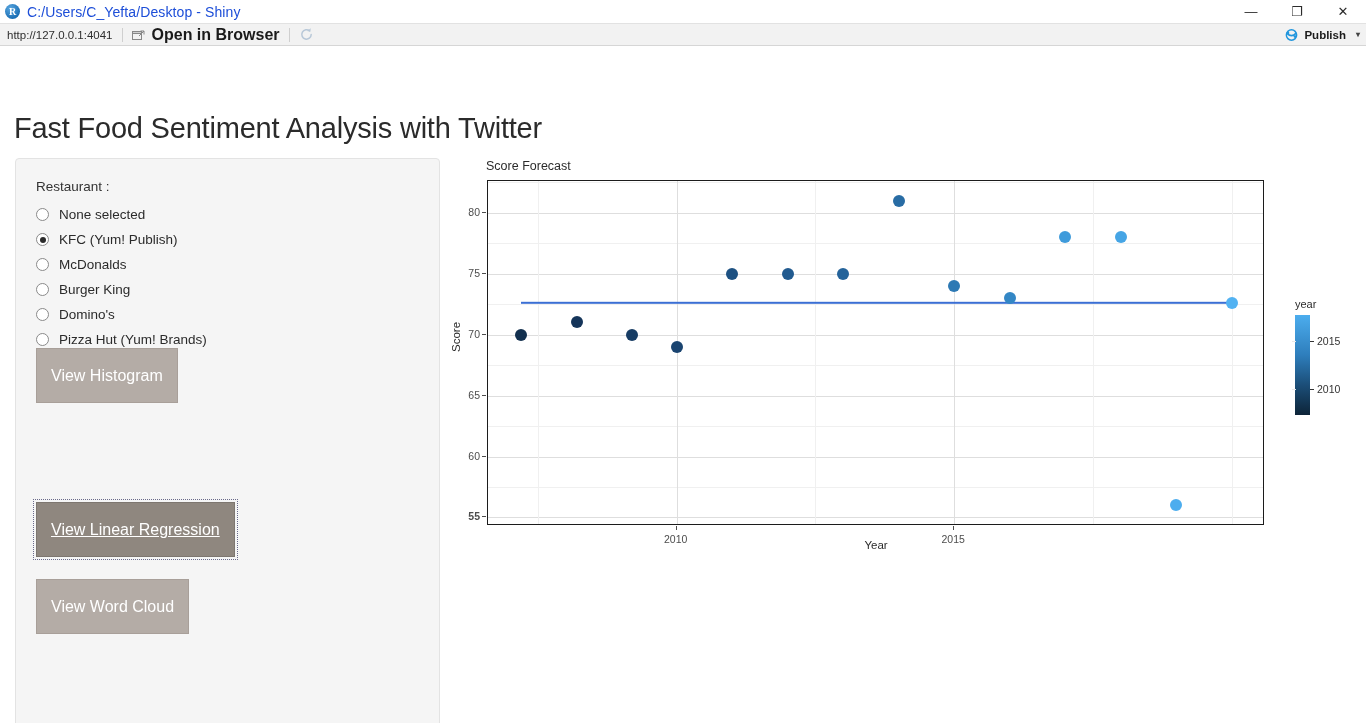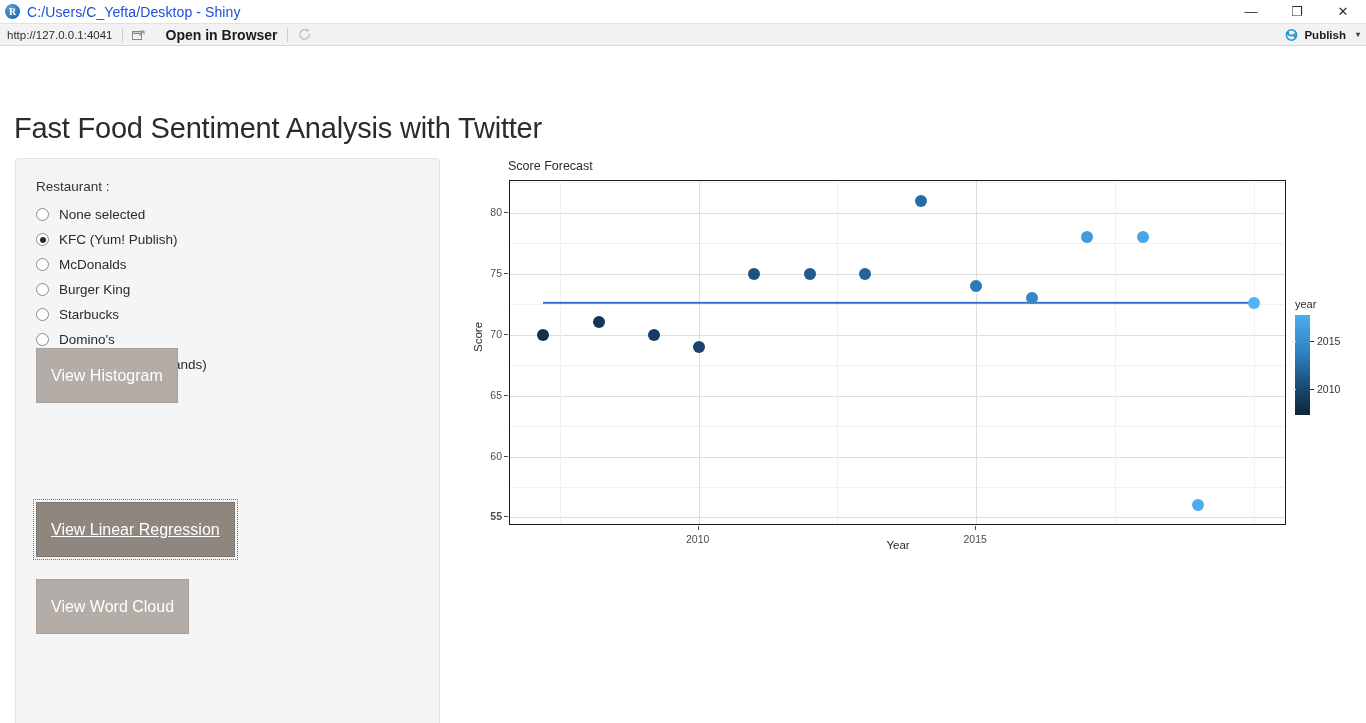--- a/index.html
+++ b/index.html
@@ -34,22 +34,22 @@
   
   #toolbar {
     height: 23px; background: #f2f2f2;
     border-top: 1px solid #e2e2e2;
     border-bottom: 1px solid #d6d6d6;
     display: flex; align-items: center; position: relative;
   }
   #url-text { font-size: 11.5px; color: #2e2e2e; margin-left: 7px; }
   .tb-sep { width: 1px; height: 14px; background: #cfcfcf; margin: 0 9px; }
   #open-browser {
-    display: flex; align-items: center; gap: 20px;
-    font-size: 14px; color: #1a1a1a; font-weight: 600; cursor: default;
+    display: flex; align-items: center; gap: 6px;
+    font-size: 16px; color: #1a1a1a; font-weight: 600; cursor: default;
   }
   .tb-icon { display: flex; align-items: center; }
   #publish-wrap {
     position: absolute; right: 6px; display: flex;
     align-items: center; gap: 5px; font-size: 11.5px;
     color: #1a1a1a; font-weight: 600;
   }
   #publish-caret { font-size: 8px; color: #444; margin-left: 5px; }
 
   
@@ -95,21 +95,21 @@
     font-size: 16px; font-family: "Liberation Sans", sans-serif;
     padding: 0 14px; height: 55px; line-height: 53px;
     cursor: pointer; text-align: center; white-space: nowrap;
   }
   .action-btn.active {
     background: #8f877f; border-color: #7d766f;
     outline: 1px dotted #6a6a8a; outline-offset: 2px;
   }
 
   
-  #plot { position: absolute; left: 474px; top: 110px; width: 880px; height: 400px; }
+  #plot { position: absolute; left: 452px; top: 110px; width: 880px; height: 400px; }
   #plot-title {
     position: absolute; left: 34px; top: 3px;
     font-size: 12.5px; color: #2b2b2b;
     font-family: "Liberation Sans", sans-serif;
   }
   #panel {
     position: absolute; left: 35px; top: 24px;
     width: 777px; height: 345px;
     background: #ffffff; border: 1.4px solid #1c1c1c;
     overflow: hidden;
@@ -226,24 +226,20 @@
           <span class="radio-mark"></span>
           <span class="radio-label">KFC (Yum! Publish)</span>
         </div>
         <div class="radio-row">
           <span class="radio-mark"></span>
           <span class="radio-label">McDonalds</span>
         </div>
         <div class="radio-row">
           <span class="radio-mark"></span>
           <span class="radio-label">Burger King</span>
-        </div>
-        <div class="radio-row">
-          <span class="radio-mark"></span>
-          <span class="radio-label">Starbucks</span>
         </div>
         <div class="radio-row">
           <span class="radio-mark"></span>
           <span class="radio-label">Domino's</span>
         </div>
         <div class="radio-row">
           <span class="radio-mark"></span>
           <span class="radio-label">Pizza Hut (Yum! Brands)</span>
         </div>
         <div class="radio-row">

